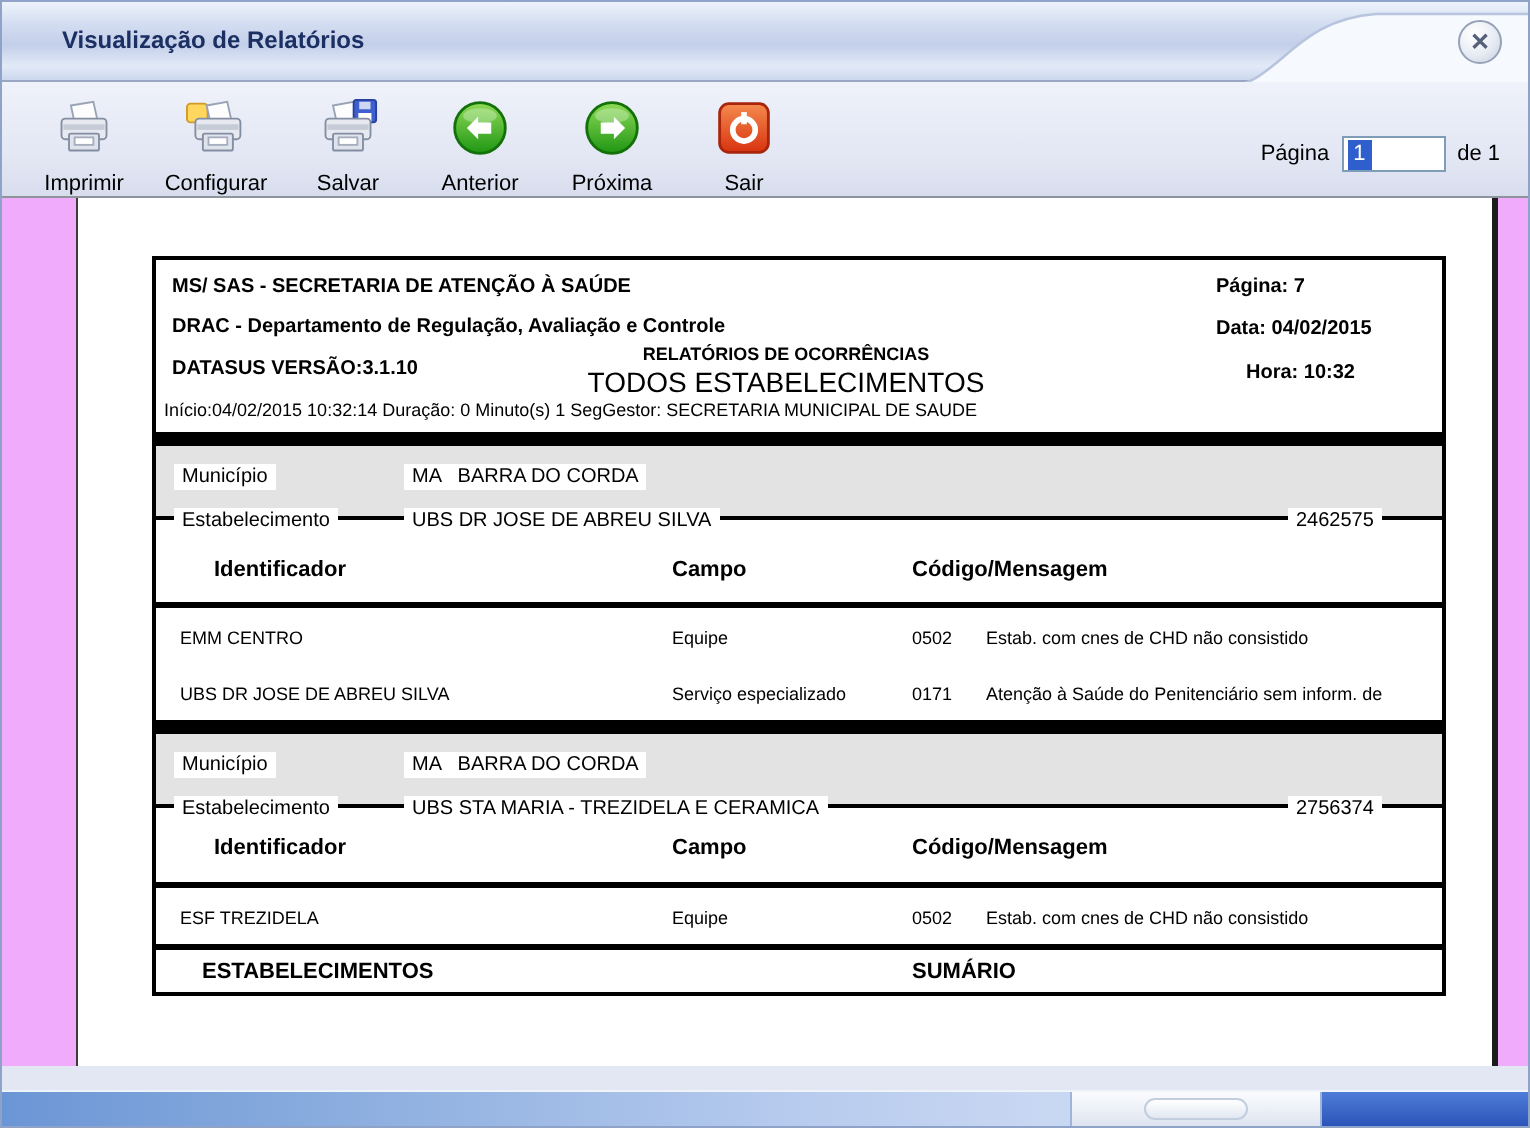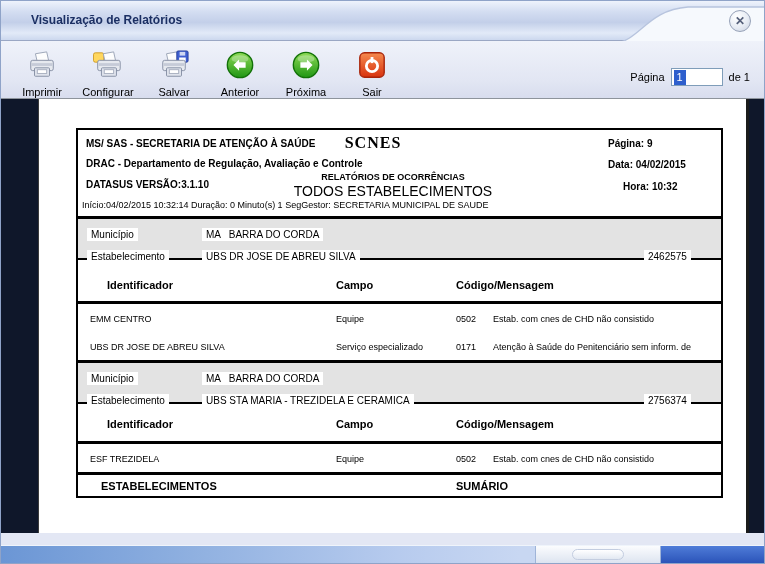--- a/index.html
+++ b/index.html
@@ -25,21 +25,21 @@
     border-bottom:1px solid #8e949c; display:flex; align-items:flex-end; padding:6px 0 0 8px; }
   .tb-btn { width:66px; display:flex; flex-direction:column; align-items:center; gap:2px; }
   .tb-btn .lbl { font-size:11px; color:#000; white-space:nowrap; }
   .page-ctrl { position:absolute; right:14px; bottom:12px; display:flex; align-items:center;
     gap:6px; font-size:11px; color:#000; }
   .page-input { width:52px; height:18px; background:#fff; border:1px solid #7f9db9;
     display:flex; align-items:center; padding-left:2px; }
   .page-input .sel { background:#2e5fcd; color:#fff; font-size:11px; padding:0 3px; line-height:15px; }
 
   
-  .preview { position:relative; height:434px; background:#0f172a; overflow:hidden; }
+  .preview { position:relative; height:434px; background:#f0abfc; overflow:hidden; }
   .page-sheet { position:absolute; left:37px; top:0; width:711px; height:434px; background:#fff;
     border-left:1px solid #3c3c3c; border-right:3px solid #1b1b1b; }
 
   
   .report { position:absolute; left:37px; top:29px; width:647px; border:2px solid #000;
     color:#000; background:#fff; }
   .report span { white-space:nowrap; }
   .rh { position:relative; height:86px; font-size:10px; font-weight:bold; }
   .rh .org1 { position:absolute; left:8px;  top:8px; }
   .rh .org2 { position:absolute; left:8px;  top:28px; }
@@ -48,21 +48,21 @@
     font-family:"Liberation Serif", serif; font-size:16px; letter-spacing:1px; }
   .rh .t1 { position:absolute; left:215px; top:42px; width:200px; text-align:center; font-size:9px; }
   .rh .t2 { position:absolute; left:215px; top:53px; width:200px; text-align:center;
     font-size:14px; font-weight:normal; }
   .rh .pg   { position:absolute; left:530px; top:8px; }
   .rh .dt   { position:absolute; left:530px; top:29px; }
   .rh .hr   { position:absolute; left:530px; top:51px;margin-left:15px; }
   .rh .run  { position:absolute; left:4px; top:70px; font-weight:normal; font-size:9px; }
 
   .band { position:relative; height:44px; background:#e3e3e3;
-    border-top:3px solid #000000; border-bottom:2px solid #000; font-size:10px; }
+    border-top:7px solid #000000; border-bottom:2px solid #000; font-size:10px; }
   .band .hl { background:#fff; padding:1px 4px; white-space:pre; }
   .band .lb1 { position:absolute; left:9px;  top:9px; }
   .band .vl1 { position:absolute; left:124px; top:9px; }
   .band .lb2 { position:absolute; left:9px;  top:31px; }
   .band .vl2 { position:absolute; left:124px; top:31px; }
   .band .cd  { position:absolute; left:566px; top:31px; }
 
   .thead { position:relative; border-bottom:3px solid #000; font-weight:bold; font-size:11px; }
   .thead.h1 { height:44px; } .thead.h1 > span { top:19px; }
   .thead.h2 { height:40px; } .thead.h2 > span { top:14px; }
@@ -217,24 +217,23 @@
 
   <div class="preview">
     <div class="page-sheet">
 
       <div class="report">
 
         <div class="rh">
           <span class="org1">MS/ SAS - SECRETARIA DE ATENÇÃO À SAÚDE</span>
           <span class="org2">DRAC - Departamento de Regulação, Avaliação e Controle</span>
           <span class="org3">DATASUS VERSÃO:3.1.10</span>
-          <span class="logo">SCNES</span>
           <span class="t1">RELATÓRIOS DE OCORRÊNCIAS</span>
           <span class="t2">TODOS ESTABELECIMENTOS</span>
-          <span class="pg">Página: 9</span>
+          <span class="pg">Página: 7</span>
           <span class="dt">Data: 04/02/2015</span>
           <span class="hr">Hora: 10:32</span>
           <span class="run"><span>Início:04/02/2015 10:32:14 Duração: 0 Minuto(s) 1 Seg</span><span>Gestor: SECRETARIA MUNICIPAL DE SAUDE</span></span>
         </div>
 
         <div class="band">
           <span class="lb1 hl">Município</span>
           <span class="vl1 hl">MA   BARRA DO CORDA</span>
           <span class="lb2 hl">Estabelecimento</span>
           <span class="vl2 hl">UBS DR JOSE DE ABREU SILVA</span>

